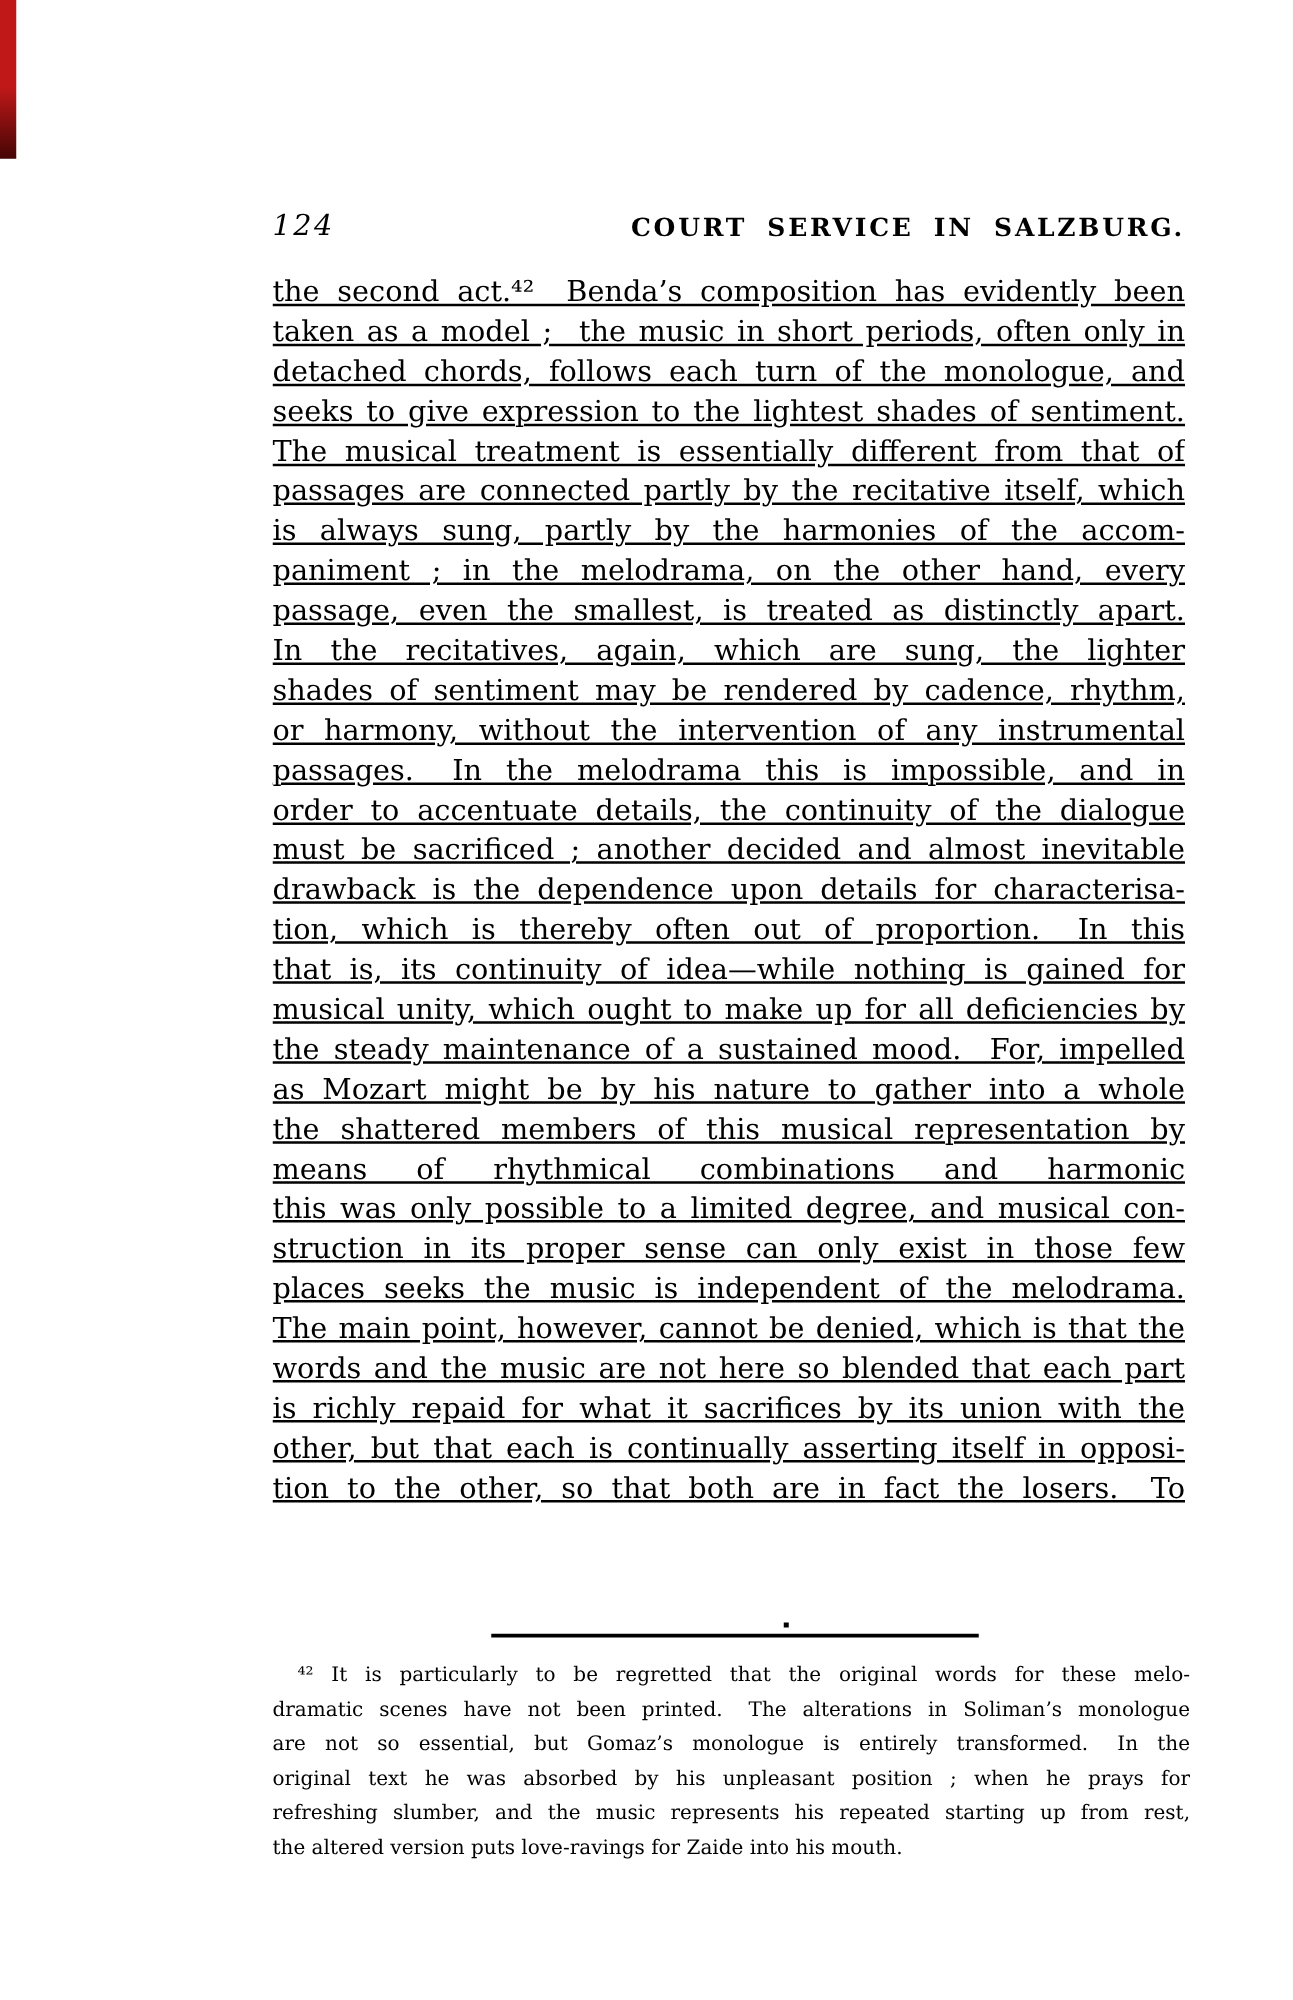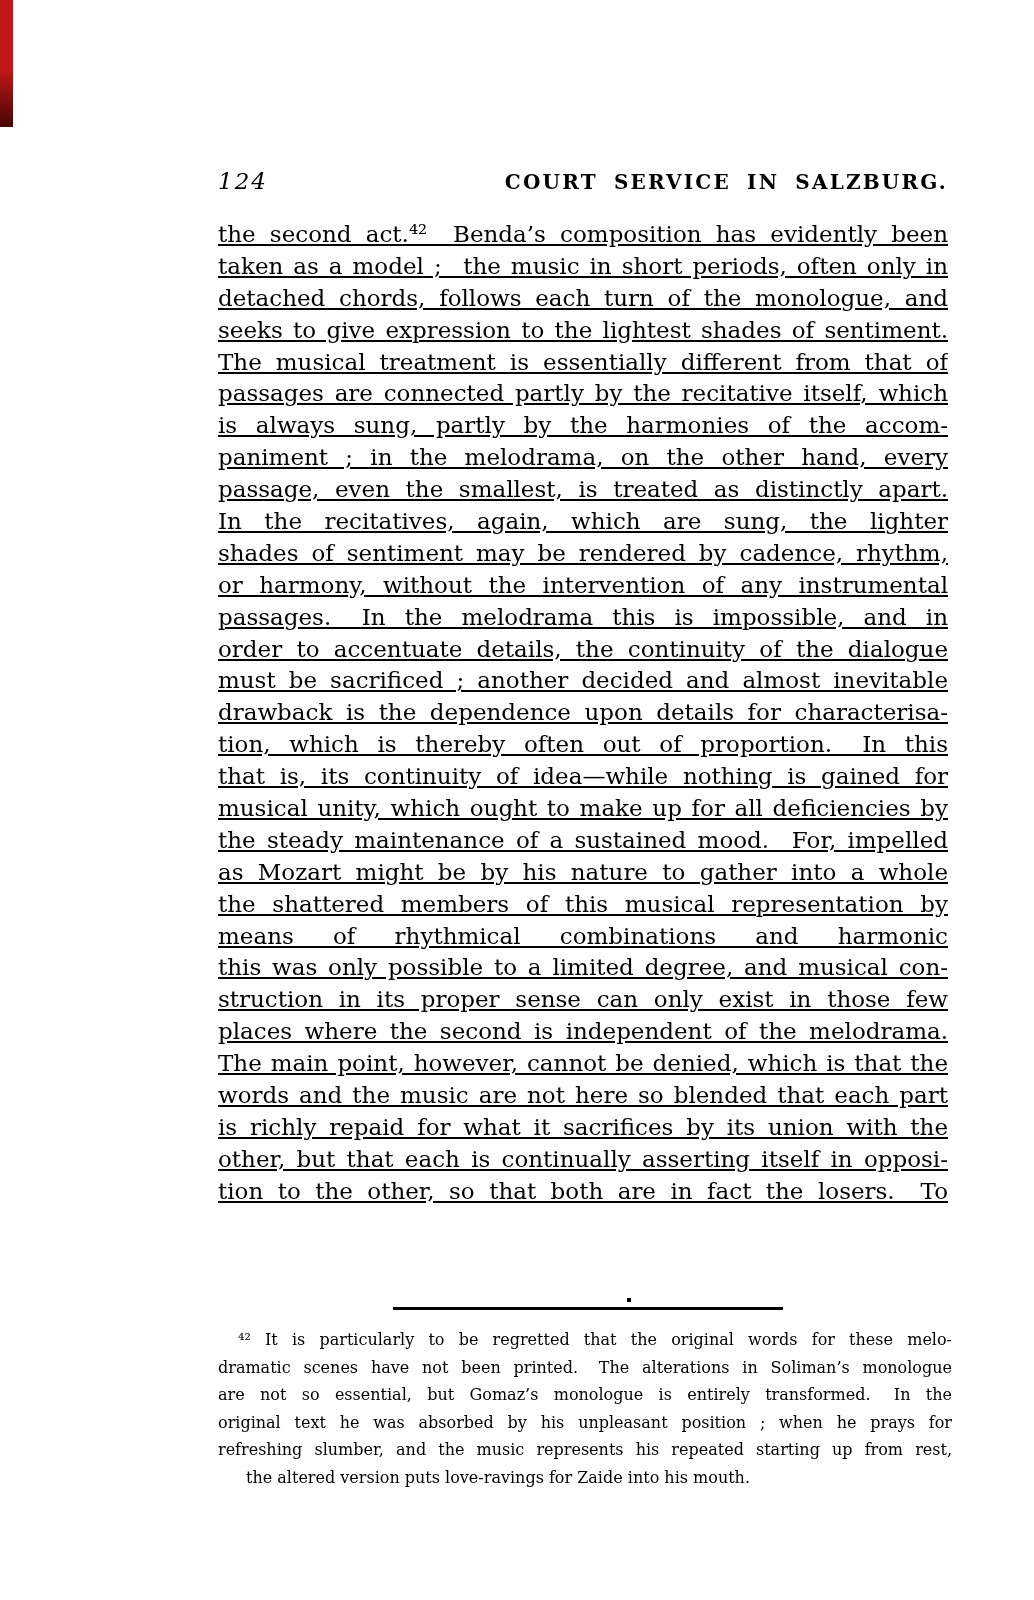--- a/index.html
+++ b/index.html
@@ -73,21 +73,21 @@
     font-size: 16px;
     line-height: 27.6px;
   }
   .footnote .line {
     text-align: justify;
     text-align-last: justify;
     overflow: hidden;
     height: 27.6px;
   }
   .footnote .line:first-child { text-indent: 20px; }
-  .footnote .line:last-child { text-align-last: left; margin-left: 28px; }
+  .footnote .line:last-child { text-align-last: left; }
 </style>
 </head>
 <body>
 
 <div class="page" style="background: rgb(255, 255, 255); color: rgb(0, 0, 0);">
 
   <div class="scan-edge" style="background: linear-gradient(rgb(192, 24, 24) 0%, rgb(192, 24, 24) 55%, rgb(70, 5, 5) 100%);"></div>
 
   <div class="header-row">
     <div class="page-number">124</div>
@@ -113,21 +113,21 @@
       <div class="line">drawback is the dependence upon details for characterisa-</div>
       <div class="line">tion, which is thereby often out of proportion.  In this</div>
       <div class="line">that is, its continuity of idea—while nothing is gained for</div>
       <div class="line">musical unity, which ought to make up for all deficiencies by</div>
       <div class="line">the steady maintenance of a sustained mood.  For, impelled</div>
       <div class="line">as Mozart might be by his nature to gather into a whole</div>
       <div class="line">the shattered members of this musical representation by</div>
       <div class="line">means of rhythmical combinations and harmonic progressions,</div>
       <div class="line">this was only possible to a limited degree, and musical con-</div>
       <div class="line">struction in its proper sense can only exist in those few</div>
-      <div class="line">places where the second is independent of the melodrama.</div>
+      <div class="line">places seeks the music is independent of the melodrama.</div>
       <div class="line">The main point, however, cannot be denied, which is that the</div>
       <div class="line">words and the music are not here so blended that each part</div>
       <div class="line">is richly repaid for what it sacrifices by its union with the</div>
       <div class="line">other, but that each is continually asserting itself in opposi-</div>
       <div class="line">tion to the other, so that both are in fact the losers.  To</div>
     </div>
 
   <div class="separator-dot"></div>
   <div class="footnote-separator"></div>
 

